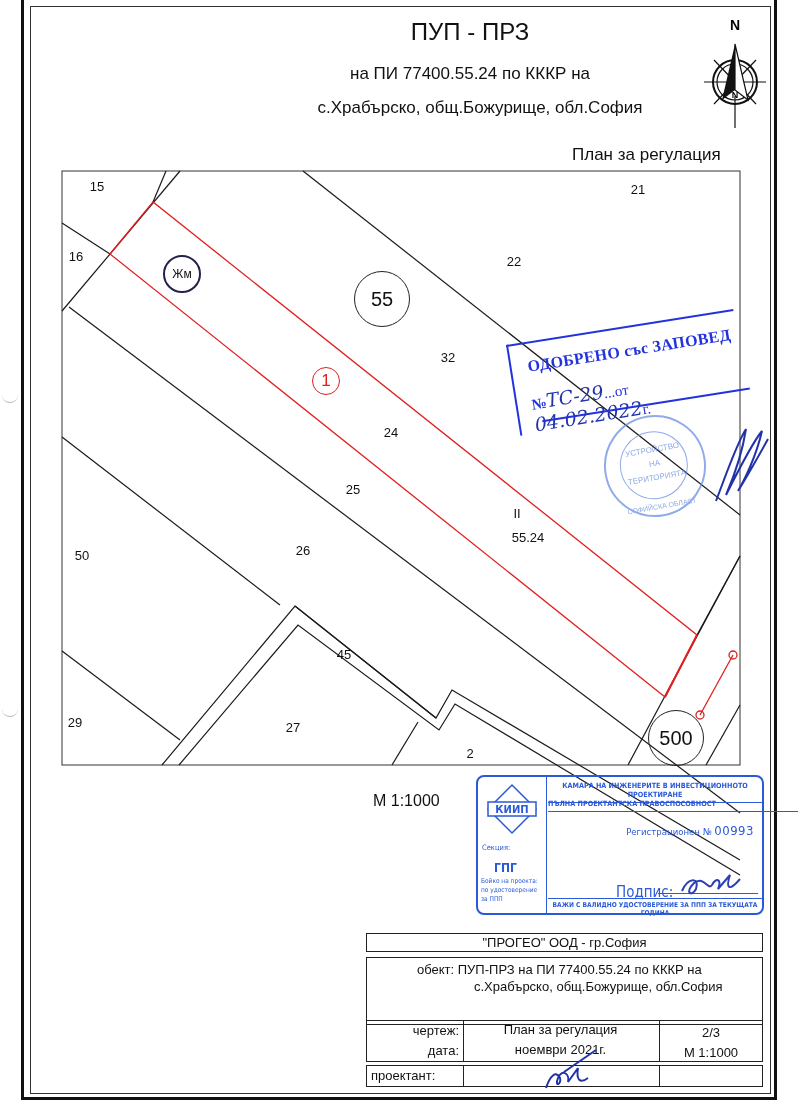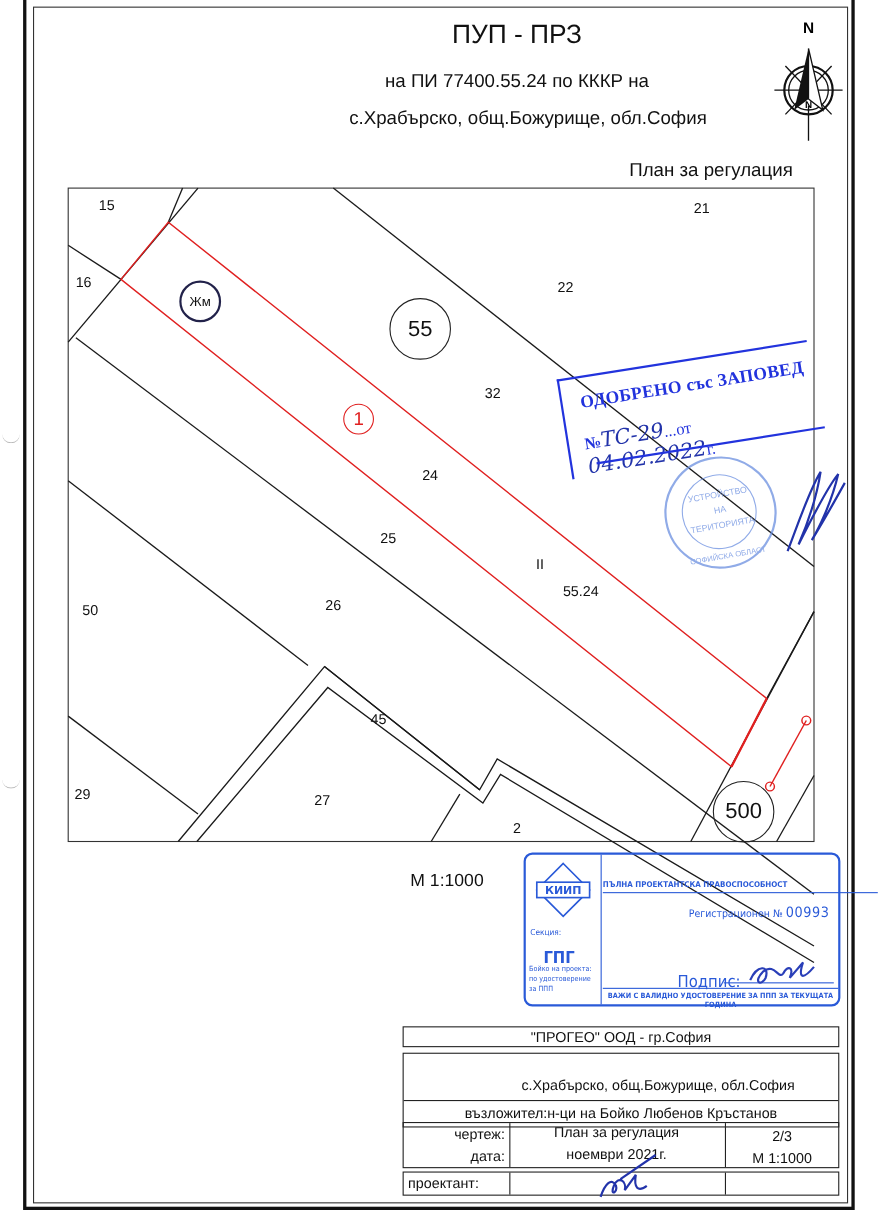--- a/index.html
+++ b/index.html
@@ -42,21 +42,21 @@
   .round-seal .inner { position: absolute; left: 14px; top: 14px; width: 66px; height: 66px; border-radius: 50%;
                        border: 1.5px solid #6b8fe0; }
   .round-seal .txt { position: absolute; width: 100%; text-align: center; font-size: 8px; color: #6b8fe0; }
 
   
   .kiip { position: absolute; left: 476px; top: 775px; width: 288px; height: 140px; border: 2px solid #2a5ad8;
           border-radius: 8px; color: #2a5ad8; box-sizing: border-box; font-family: "DejaVu Sans Condensed", "DejaVu Sans", sans-serif; }
   .kiip .left { position: absolute; left: 0; top: 0; width: 68px; height: 136px; border-right: 1.5px solid #2a5ad8; }
   .kiip .logo { position: absolute; left: 8px; top: 6px; width: 52px; height: 52px; }
   .kiip .sec-lbl { position: absolute; left: 4px; top: 66px; font-size: 7.5px; }
-  .kiip .sec-val { position: absolute; left: 16px; top: 84px; font-size: 15px; font-weight: bold; }
+  .kiip .sec-val { position: absolute; left: 16px; top: 84px; font-size: 12px; font-weight: bold; }
   .kiip .parts { position: absolute; left: 3px; top: 100px; font-size: 6.5px; line-height: 9px; width: 64px; }
   .kiip .r1 { position: absolute; left: 70px; top: 4px; width: 214px; font-size: 7.2px; font-weight: bold; text-align: center;
               border-bottom: 1.5px solid #2a5ad8; padding-bottom: 3px; }
   .kiip .r2 { position: absolute; left: 70px; top: 22px; width: 250px; font-size: 7.2px; font-weight: bold; text-align: left;
               border-bottom: 1.5px solid #2a5ad8; padding-bottom: 3px; }
   .kiip .reg { position: absolute; right: 8px; top: 46px; font-size: 9.5px; }
   .kiip .reg b { font-size: 13px; font-weight: normal; letter-spacing: 0.5px; }
   .kiip .sign { position: absolute; left: 138px; top: 106px; font-size: 15px; }
   .kiip .sign-line { position: absolute; left: 180px; top: 116px; width: 100px; border-top: 1px solid #2a5ad8; }
   .kiip .r-bottom { position: absolute; left: 70px; top: 121px; width: 214px; font-size: 6.6px; font-weight: bold;
@@ -148,21 +148,21 @@
 <div class="lbl" style="left:448px;top:357px">32</div>
 <div class="lbl" style="left:391px;top:432px">24</div>
 <div class="lbl" style="left:353px;top:489px">25</div>
 <div class="lbl" style="left:303px;top:550px">26</div>
 <div class="lbl" style="left:82px;top:555px">50</div>
 <div class="lbl" style="left:344px;top:654px">45</div>
 <div class="lbl" style="left:75px;top:722px">29</div>
 <div class="lbl" style="left:293px;top:727px">27</div>
 <div class="lbl" style="left:470px;top:753px">2</div>
 
-<div class="lbl" style="left:491px;top:513px">II</div>
+<div class="lbl" style="left:517px;top:513px">II</div>
 <div class="lbl" style="left:528px;top:537px">55.24</div>
 
 <div class="circle-lbl c55" style="left:382px;top:299px">55</div>
 <div class="circle-lbl c500" style="left:676px;top:738px">500</div>
 <div class="circle-lbl cjm" style="left:182px;top:274px">Жм</div>
 <div class="circle-lbl c1" style="left:326px;top:381px">1</div>
 
 <div class="scale">М 1:1000</div>
 
 <div class="round-seal">
@@ -187,34 +187,35 @@
   <div class="left">
     <svg class="logo" viewBox="0 0 52 52">
       <polygon points="26,2 50,26 26,50 2,26" fill="none" stroke="#2a5ad8" stroke-width="1.5"></polygon>
       <rect x="2" y="19" width="48" height="14" fill="#fff" stroke="#2a5ad8" stroke-width="1.5"></rect>
       <text x="26" y="30" text-anchor="middle" font-family="DejaVu Sans, sans-serif" font-weight="bold" font-size="10" fill="#2a5ad8">КИИП</text>
     </svg>
     <div class="sec-lbl">Секция:</div>
     <div class="sec-val">ГПГ</div>
     <div class="parts">Бойко на проекта: по удостоверение за ППП</div>
   </div>
+  <div class="r1">КАМАРА НА ИНЖЕНЕРИТЕ В ИНВЕСТИЦИОННОТО ПРОЕКТИРАНЕ</div>
   <div class="r2">ПЪЛНА ПРОЕКТАНТСКА ПРАВОСПОСОБНОСТ</div>
   <div class="reg"><span>Регистрационен №</span> <b>00993</b></div>
   <div class="sign">Подпис:</div>
   <div class="sign-line"></div>
   <svg style="position:absolute;left:200px;top:92px;width:70px;height:30px" viewBox="0 0 70 30">
     <path d="M4,22 C10,8 22,8 18,20 C14,28 6,24 16,14 C26,6 30,22 34,16 C38,8 44,10 40,20 L52,6 C48,18 50,24 62,10" fill="none" stroke="#2a3fb8" stroke-width="2"></path>
   </svg>
   <div class="r-bottom">ВАЖИ С ВАЛИДНО УДОСТОВЕРЕНИЕ ЗА ППП ЗА ТЕКУЩАТА ГОДИНА</div>
 </div>
 
 <div class="tb tb-firm">"ПРОГЕО" ООД - гр.София</div>
 <div class="tb tb-obj">
+  <div class="o1">обект: ПУП-ПРЗ на ПИ 77400.55.24 по КККР на</div>
   <div class="o2">с.Храбърско, общ.Божурище, обл.София</div>
-  <div class="o3">възложител:н-ци на Бойко Любенов Кръстанов</div>
 </div>
 <div class="tb tb-draw">
   <div class="vl1"></div>
     <div class="vl2"></div>
   <div class="row" style="top:0">
     <div class="k">чертеж:</div>
     <div class="v">План за регулация</div>
     <div class="w">2/3</div>
   </div>
   <div class="row" style="top:20px">

